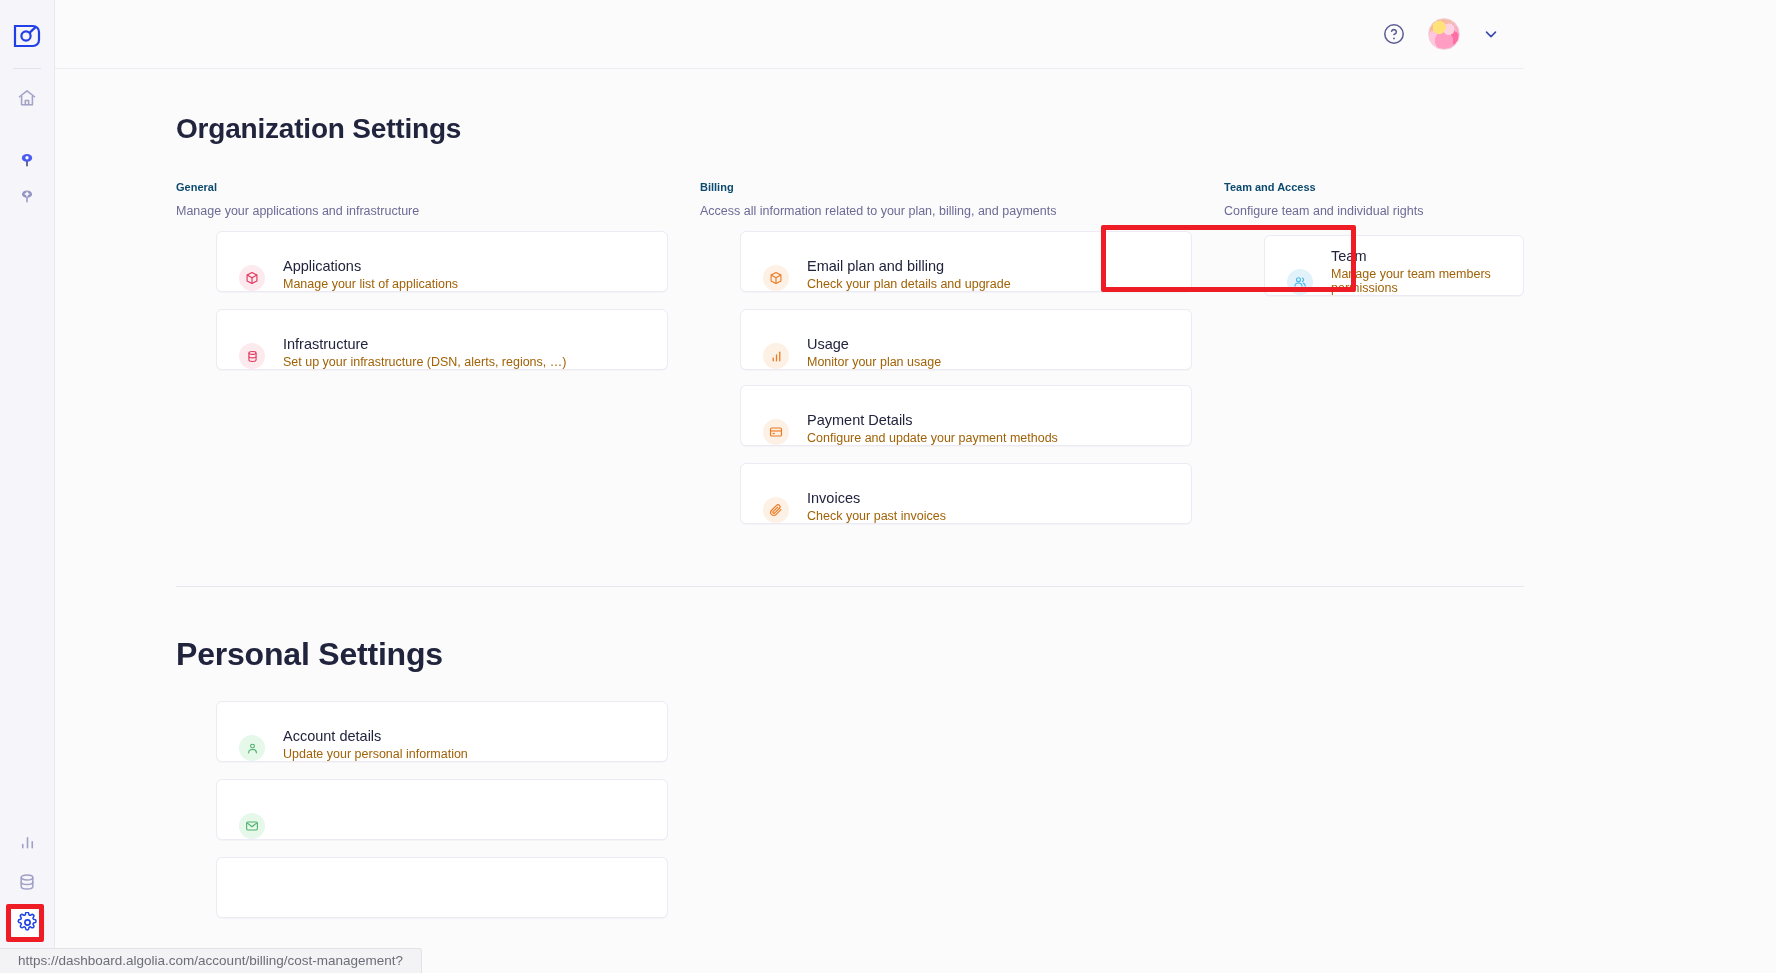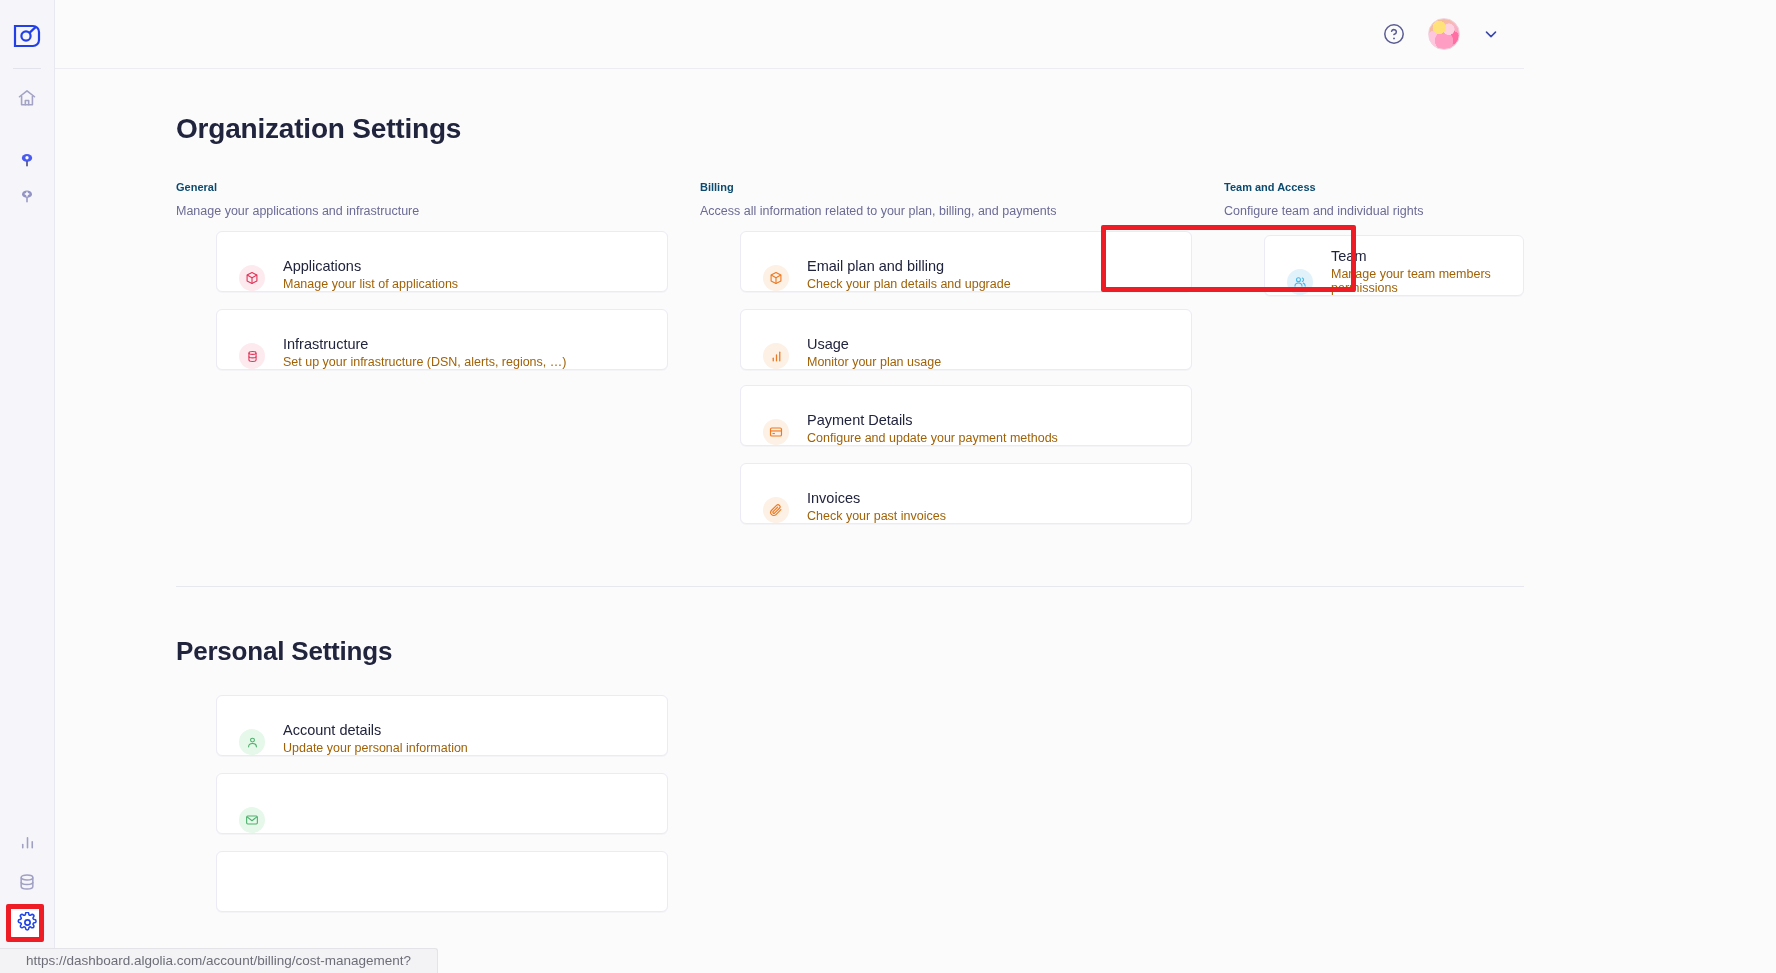--- a/index.html
+++ b/index.html
@@ -93,34 +93,34 @@
   .card-title-row { display: flex; align-items: center; gap: 10px; }
   .card-title { font-size: 14.5px; color: #21243d; }
   .card-sub { font-size: 12.5px; color: #a16207; }
   .badge {
     background: #2340e8; color: #fff; font-size: 10.5px; font-weight: 700;
     border-radius: 9px; padding: 2px 7px 2.5px; line-height: 1;
   }
 
   .divider { height: 1px; background: #e7e7ef; margin: 62px 0 0 121px; margin-right: 0; }
   .sec2-title {
-    font-size: 26px; font-weight: 700; color: #21243d; letter-spacing: -.2px;
+    font-size: 32px; font-weight: 700; color: #21243d; letter-spacing: -.2px;
     padding-left: 121px; margin-top: 49px;
   }
   .personal-col { padding-left: 121px; margin-top: 28px; width: 613px; }
 
   
   .redbox {
     position: absolute; border: 5px solid #ee1c25; border-radius: 2px;
     pointer-events: none; z-index: 40;
   }
   .status-url {
     position: absolute; left: 0; bottom: 0; z-index: 50;
     background: #f3f3f5; color: #6d6d78;
-    font-size: 13.5px; padding: 4px 26px 5px;
+    font-size: 13.5px; padding: 4px 18px 5px;
     border-top-right-radius: 3px; border: 1px solid #e3e3e8; border-left:none; border-bottom:none;
     font-family: "Liberation Sans", sans-serif; white-space: nowrap;
   }
 </style>
 </head>
 <body>
 
 <div class="app">
 
   <div class="sidebar">

